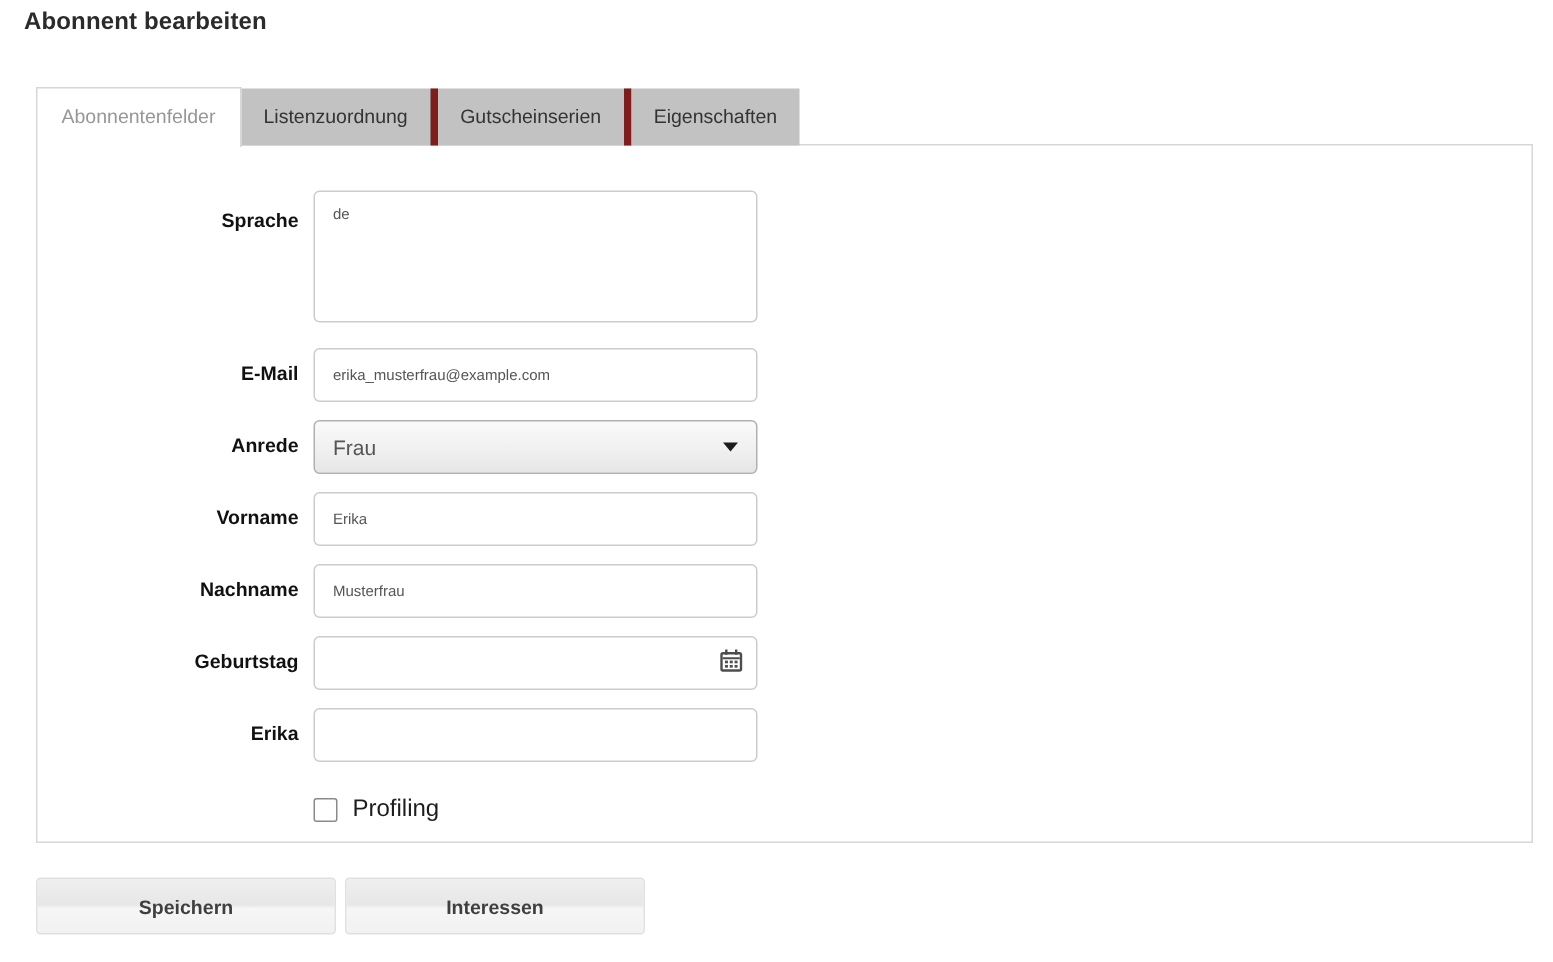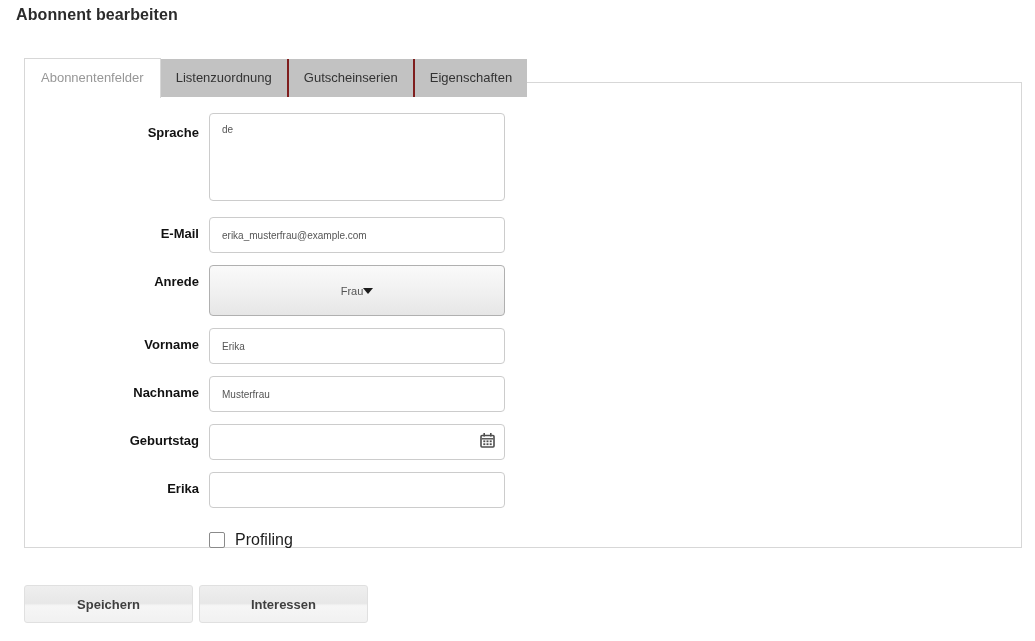--- a/index.html
+++ b/index.html
@@ -19,34 +19,34 @@
   .tabs {
     position:absolute; left:24px; top:58px;
     display:flex; align-items:flex-end;
     z-index:3;
   }
   .tab {
     height:38px; line-height:38px;
     padding:0 15px;
     font-size:13px;
     background:#c2c2c2; color:#333333;
-    border-right:2px solid #7f1d1d;
+    border-right:5px solid #7f1d1d;
     cursor:pointer; white-space:nowrap;
   }
   .tab:last-child { border-right:none; }
   .tab.active {
     background:#ffffff; color:#979797;
     border:1px solid #d7d7d7; border-bottom:none;
     height:40px; line-height:38px;
     margin-bottom:-1px;
     padding:0 16px;
   }
   
   .panel {
-    position:absolute; left:24px; top:82px;
+    position:absolute; left:24px; top:96px;
     width:998px; height:466px;
     background:#ffffff;
     border:1px solid #d7d7d7;
     z-index:1;
   }
   .form { padding-top:30px; }
   .row { display:flex; margin-bottom:12px; }
   .row-label {
     width:184px; text-align:right; padding-right:10px;
     font-size:13px; font-weight:bold; color:#111111;
@@ -69,26 +69,26 @@
   }
   .with-icon { padding-right:36px; }
   .calendar-btn {
     position:absolute; right:9px; top:8px;
     width:17px; height:17px;
     cursor:pointer; display:flex;
     align-items:center; justify-content:center;
   }
   
   .combobox {
-    width:296px; height:51px;
+    width:296px; height:36px;
     background:linear-gradient(to bottom, #fafafa 0%, #efefef 60%, #e6e6e6 100%);
     border:1px solid #b0b0b0; border-radius:4px;
-    display:flex; align-items:center; justify-content:center;
+    display:flex; align-items:center; justify-content:space-between;
     padding:0 12px;
-    font-size:11px; color:#555555;
+    font-size:14px; color:#555555;
     cursor:pointer;
   }
   .caret-down {
     width:0; height:0;
     border-left:5px solid transparent;
     border-right:5px solid transparent;
     border-top:6px solid #1c1c1c;
   }
   
   .checkbox-row {
@@ -104,21 +104,21 @@
   .checkbox-label {
     margin-left:10px; font-size:16px; color:#1d1d1d;
     cursor:default;
   }
   
   .actions {
     position:absolute; left:24px; top:585px;
     display:flex; gap:6px;
   }
   .btn {
-    width:169px; height:38px;
+    width:200px; height:38px;
     background:linear-gradient(to bottom, #efefef 0%, #e7e7e7 48%, #f6f6f6 55%, #f1f1f1 100%);
     border:1px solid #e0e0e0; border-radius:3px;
     font-size:13px; font-weight:bold; color:#3f3f3f;
     font-family:"Liberation Sans", sans-serif;
     cursor:pointer;
   }
 </style>
 </head>
 <body>
 

